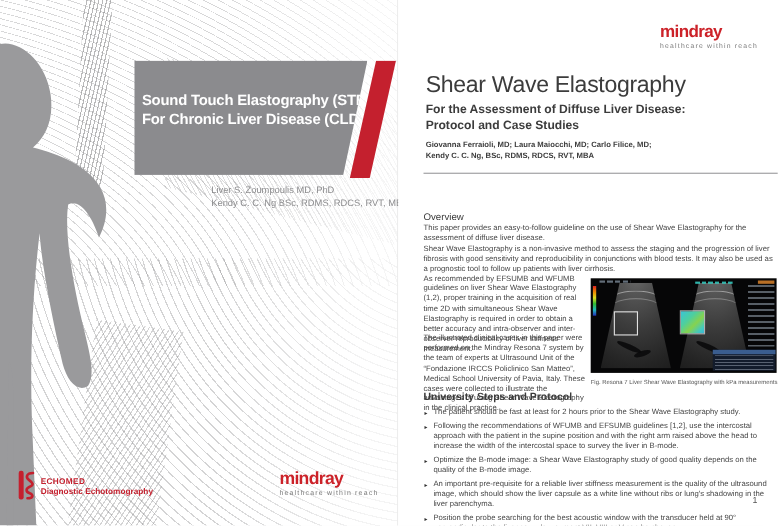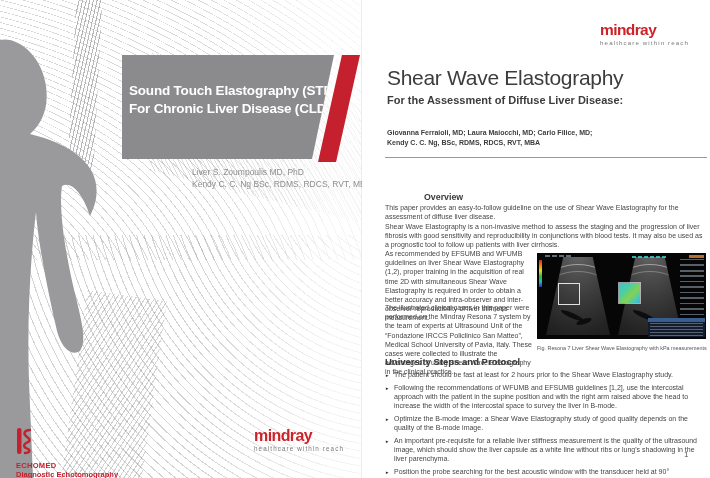--- a/index.html
+++ b/index.html
@@ -31,21 +31,21 @@
   .cover-box{position:absolute;left:122px;top:55px;width:212px;height:104px;background:#8b8b8e;
     clip-path:polygon(0 0,100% 0,calc(100% - 22px) 100%,0 100%);
     padding:27px 0 0 7px;box-sizing:border-box;z-index:3;}
   .cover-box .t{color:#ffffff;font-size:13.5px;font-weight:700;line-height:17.5px;letter-spacing:-0.2px;white-space:nowrap;}
   .cover-red-stripe{position:absolute;left:318px;top:55px;width:42px;height:107px;background:#c4202e;
     clip-path:polygon(57% 0,100% 0,43% 100%,0 100%);z-index:4;}
 
   .cover-authors{position:absolute;left:192px;top:167px;z-index:3;}
   .cover-authors div{font-size:8.5px;line-height:11.5px;color:#8d8d8f;white-space:nowrap;}
 
-  .echomed{position:absolute;left:16px;top:427px;display:flex;align-items:flex-start;z-index:3;flex-direction:column;}
+  .echomed{position:absolute;left:16px;top:427px;display:flex;align-items:flex-start;z-index:3;}
   .echomed-glyph{width:17px;height:28px;margin-right:4px;}
   .echomed-text .l1{font-size:7.5px;font-weight:700;color:#c4202e;letter-spacing:.3px;margin-top:6px;}
   .echomed-text .l2{font-size:7.5px;font-weight:700;color:#c4202e;}
 
   .mindray-logo{line-height:1;}
   .mindray-logo .word{color:#cc2229;font-weight:700;letter-spacing:-0.6px;}
   .mindray-logo .tag{color:#7a7a7a;letter-spacing:1.1px;margin-top:2px;}
   .cover-mindray{position:absolute;left:254px;top:428px;z-index:3;}
   .cover-mindray .word{font-size:16px;}
   .cover-mindray .tag{font-size:6.3px;}
@@ -57,21 +57,21 @@
   .art-logo{position:absolute;right:21px;top:22px;text-align:left;}
   .art-logo .word{font-size:15.5px;}
   .art-logo .tag{font-size:6.2px;}
 
   .art-title{position:absolute;left:25px;top:66px;font-size:21px;font-weight:400;color:#3c3c3c;letter-spacing:-0.3px;}
   .art-subtitle{position:absolute;left:25px;top:94px;font-size:11px;line-height:13.5px;color:#3c3c3c;font-weight:700;}
   .art-authors{position:absolute;left:25px;top:128px;font-size:7px;line-height:10px;font-weight:700;color:#3c3c3c;}
   .art-divider{position:absolute;left:23px;top:157px;width:322px;height:1px;background:#9a9a9c;}
 
   .art-section{position:absolute;left:23px;top:171px;font-size:12.5px;font-weight:700;color:#3a3a3a;letter-spacing:-0.1px;}
-  .art-ov-head{position:absolute;left:23px;top:192px;font-size:8.8px;font-weight:700;color:#3a3a3a;margin-left:39px;}
+  .art-ov-head{position:absolute;left:23px;top:192px;font-size:8.8px;font-weight:400;color:#3a3a3a;}
   .p{font-size:7px;line-height:9.2px;color:#454545;}
   .p1{position:absolute;left:23px;top:203px;width:322px;}
   .p2{position:absolute;left:23px;top:222px;width:322px;}
   .p3{position:absolute;left:23px;top:249px;width:150px;}
   .p4{position:absolute;left:23px;top:303px;width:150px;}
 
   
   .usfig{position:absolute;left:175px;top:253px;width:169px;height:86px;background:#060607;overflow:hidden;}
   .us-colorbar{position:absolute;left:2px;top:7px;width:3px;height:27px;
     background:linear-gradient(#d22,#e80,#dd2,#3b3,#2bb,#23b);}
@@ -168,20 +168,21 @@
 
     <div class="mindray-logo art-logo">
       <div class="word">mindray</div>
       <div class="tag">healthcare within reach</div>
     </div>
 
     <div class="art-title">Shear Wave Elastography</div>
 
     <div class="art-subtitle">
       <div>For the Assessment of Diffuse Liver Disease:</div>
+      <div>Protocol and Case Studies</div>
     </div>
 
     <div class="art-authors">
       <div>Giovanna Ferraioli, MD; Laura Maiocchi, MD; Carlo Filice, MD;</div>
       <div>Kendy C. C. Ng, BSc, RDMS, RDCS, RVT, MBA</div>
     </div>
 
     <div class="art-divider"></div>
 
     <div class="art-ov-head">Overview</div>

